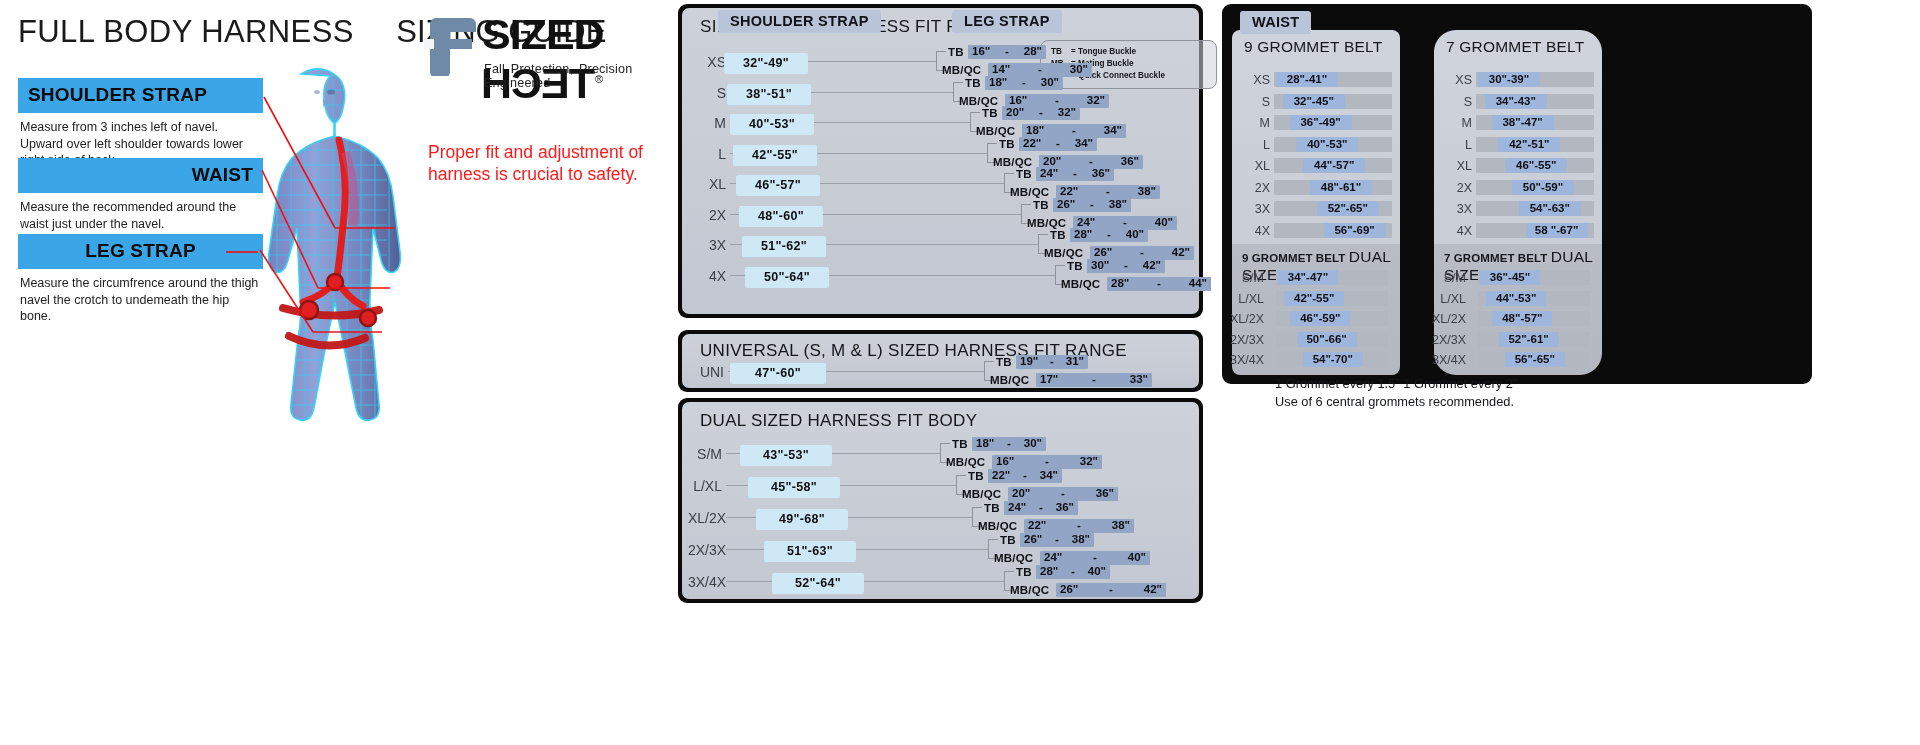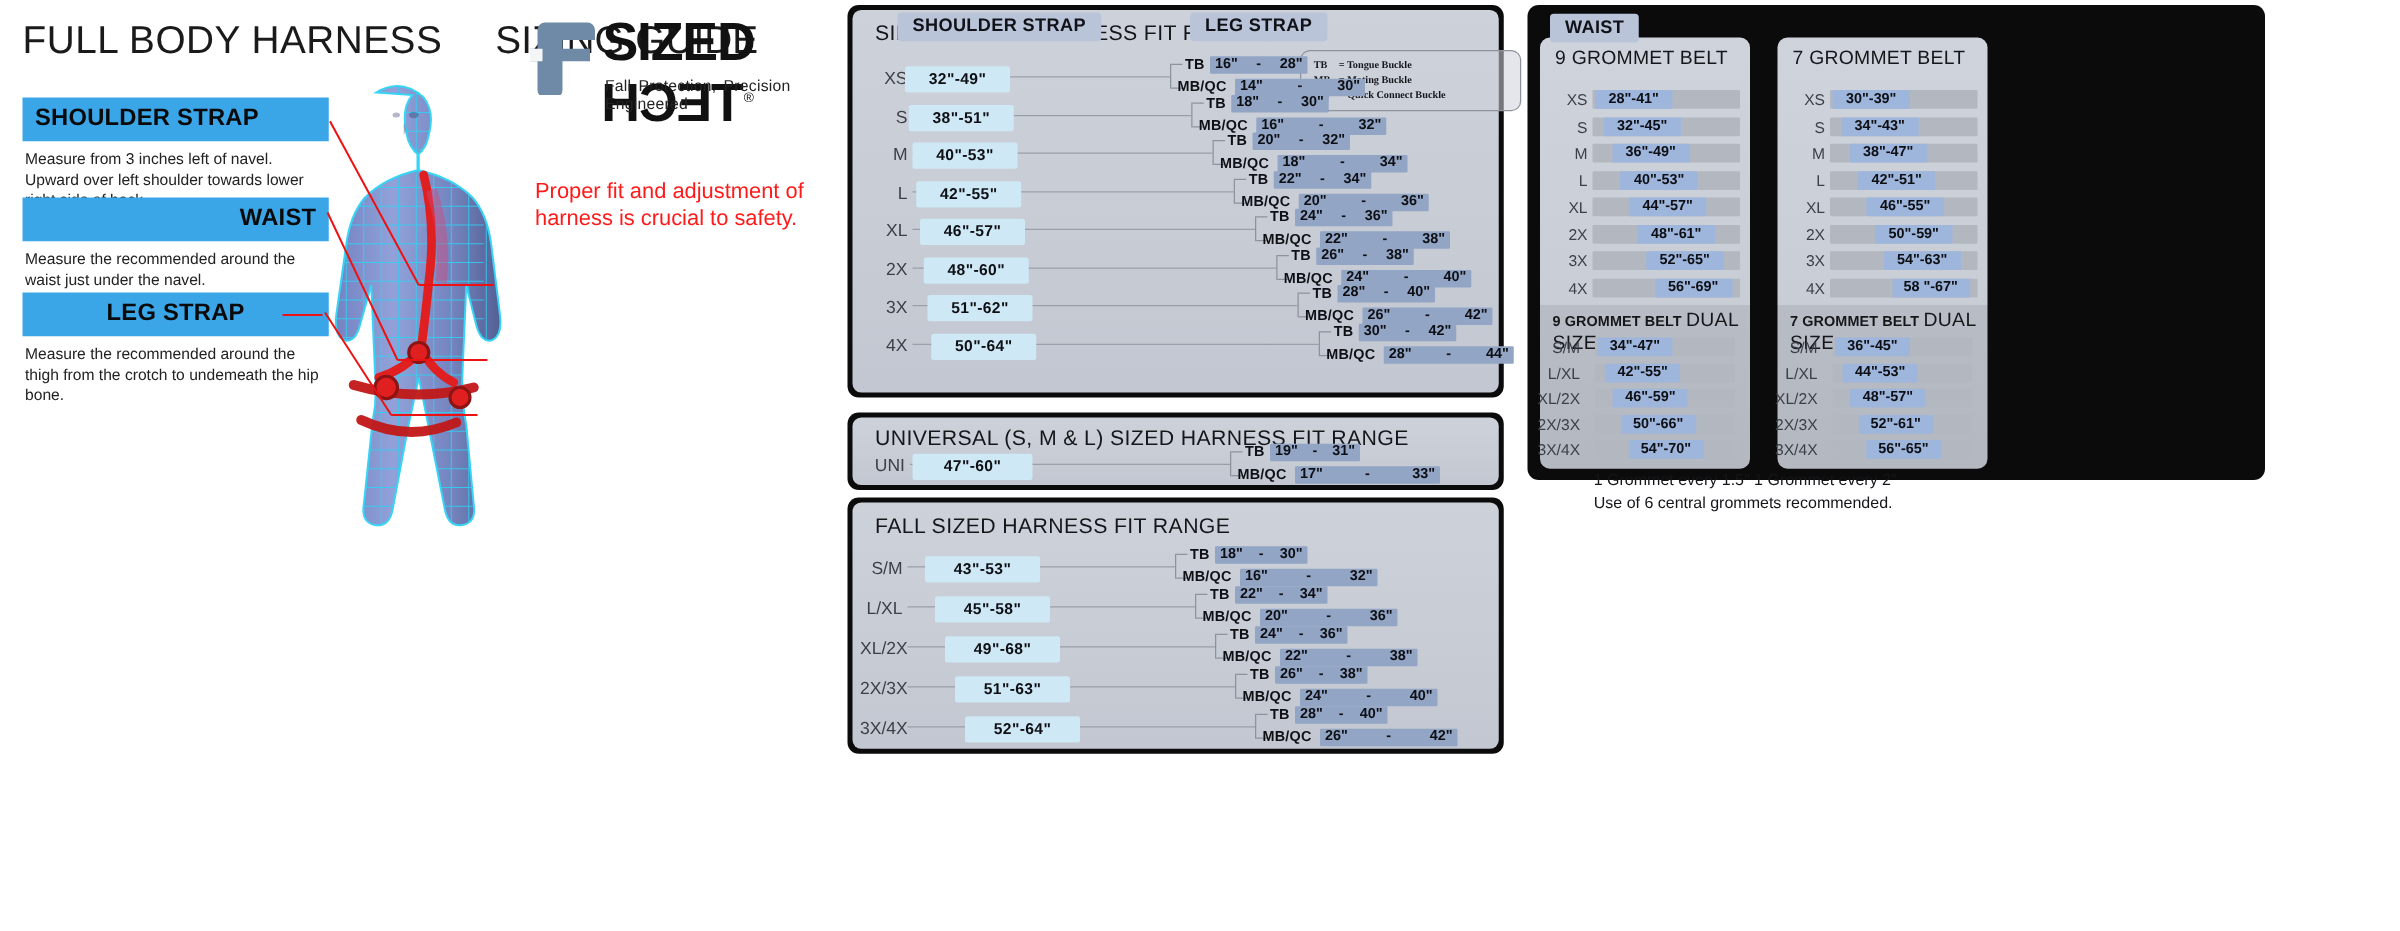--- a/index.html
+++ b/index.html
@@ -76,21 +76,21 @@
     position:absolute;left:18px;top:9px;font-size:17px;color:#15161a;
     letter-spacing:.3px;
   }
   .tab{
     position:absolute;background:#b9c4d8;color:#101218;font-weight:bold;
     font-size:14.5px;padding:3px 12px 4px;border-radius:3px;letter-spacing:.3px;
   }
   .legend-box{
     position:absolute;border:1px solid #8e939c;border-radius:8px;
     background:rgba(205,210,218,.55);padding:5px 10px 6px;
-    font-size:8.2px;line-height:1.45;color:#14161b;font-weight:bold;font-family:Liberation Serif, serif;
+    font-size:8.2px;line-height:1.45;color:#14161b;font-weight:bold;
   }
   .legend-box .ltag{display:inline-block;width:20px;}
 
   
   .row{position:absolute;left:0;width:100%;height:30px;}
   .sz-label{
     position:absolute;font-size:14px;color:#3b3f46;text-align:right;
   }
   .lead{position:absolute;height:1px;background:#9aa0a8;}
   .pill{
@@ -153,21 +153,21 @@
     <div class="cap-text">Measure from 3 inches left of navel.  Upward over left shoulder towards lower right side of back.</div>
   </div>
 
   <div class="cap-block" id="cap-waist">
     <div class="cap-bar right">WAIST</div>
     <div class="cap-text">Measure the recommended around the waist just under the navel.</div>
   </div>
 
   <div class="cap-block" id="cap-leg">
     <div class="cap-bar center">LEG STRAP</div>
-    <div class="cap-text">Measure the recommended around the thigh from the crotch to undemeath the hip bone.</div>
+    <div class="cap-text">Measure the circumfrence around the thigh navel the crotch to undemeath the hip bone.</div>
   </div>
 
   <div class="figure-wrap">
     <svg width="235" height="370" viewBox="0 0 235 370">
       <defs>
         <linearGradient id="bodyg" x1="0" y1="0" x2="1" y2="0">
           <stop offset="0%" stop-color="#6e7fc0"></stop>
           <stop offset="35%" stop-color="#8e9ed8"></stop>
           <stop offset="70%" stop-color="#6f80bd"></stop>
           <stop offset="100%" stop-color="#4d5a91"></stop>
@@ -434,21 +434,21 @@
             <span class="mid">-</span>
             <span class="hi">33"</span>
           </div>
         </div>
       </div>
   </div>
 </div>
 
 <div class="panel" id="panel-dual" style="left:678px;top:398px;width:525px;height:205px;">
   <div class="panel-inner">
-    <div class="panel-title" style="top:9px;">FALL SIZED HARNESS FIT RANGE</div>
+    <div class="panel-title" style="top:9px;">DUAL SIZED HARNESS FIT BODY</div>
     <div id="dual-rows">
         <div class="row" style="top:36px">
           <div class="sz-label" style="left:6px;top:8px;width:34px">S/M</div>
           <div class="lead" style="left:44px;top:15px;width:214px"></div>
           <div class="pill" style="left:58px;top:7px;width:92px">43"-53"</div>
           <div class="bracket" style="left:258px;top:5px;height:20px"></div>
           <div class="bk-label" style="left:270px;top:0px">TB</div>
           <div class="bar" style="left:290px;top:-1px;width:74px">
             <span class="lo">18"</span>
             <span class="mid">-</span>
@@ -606,21 +606,21 @@
           <div class="belt-fill" style="left:64.6px;width:60px">50"-66"</div>
         </div>
         <div class="belt-row" style="top:322px;left:0;width:100%">
           <div class="belt-sz" style="left:-2px;top:1px">3X/4X</div>
           <div class="belt-track" style="left:44px;width:112px"></div>
           <div class="belt-fill" style="left:70.8px;width:60px">54"-70"</div>
         </div>
       </div>
   </div>
 
-  <div class="belt-card" id="belt7" style="left:200px;">
+  <div class="belt-card" id="belt7" style="left:212px;border-radius:22px;">
     <div class="belt-title">7 GROMMET BELT</div>
     <div id="belt7-rows">
         <div class="belt-row" style="top:42px;left:0;width:100%">
           <div class="belt-sz" style="left:4px;top:1px">XS</div>
           <div class="belt-track" style="left:42px;width:118px"></div>
           <div class="belt-fill" style="left:44px;width:62px">30"-39"</div>
         </div>
         <div class="belt-row" style="top:63.5px;left:0;width:100%">
           <div class="belt-sz" style="left:4px;top:1px">S</div>
           <div class="belt-track" style="left:42px;width:118px"></div>

